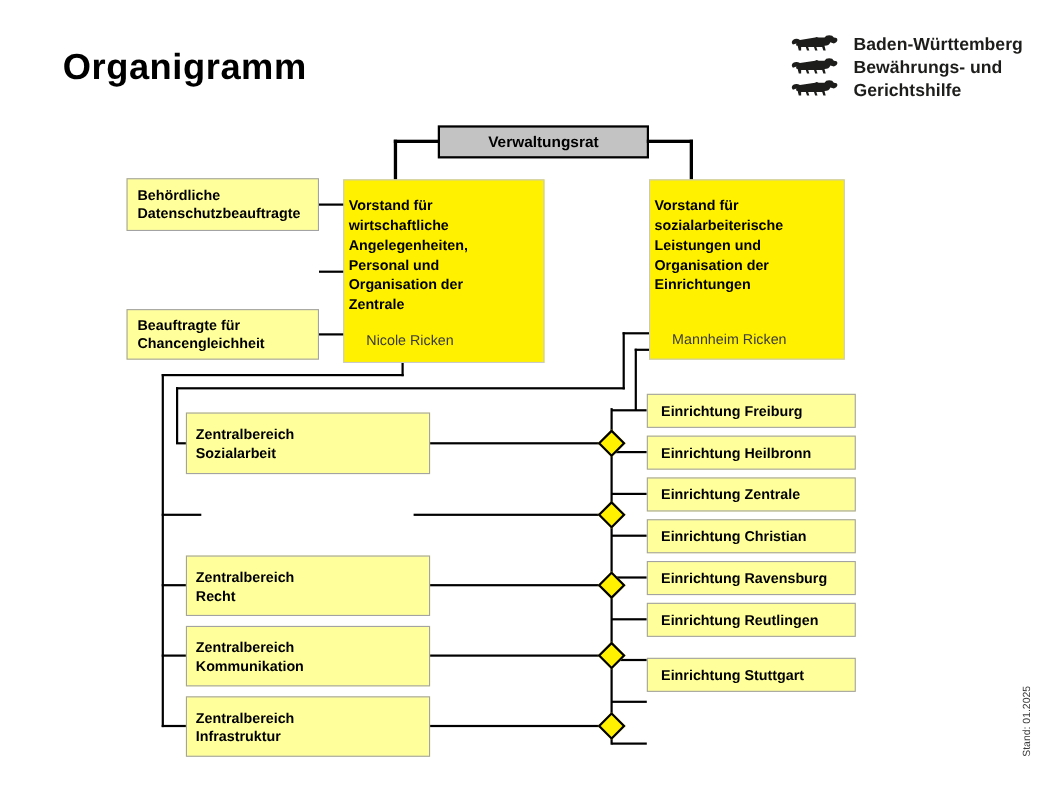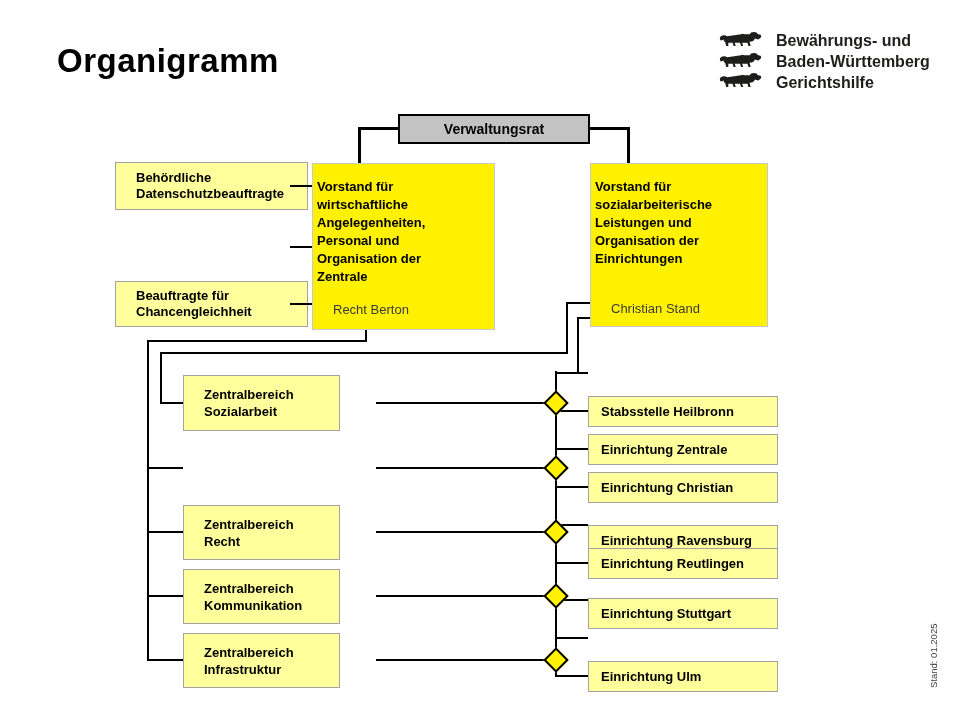--- a/index.html
+++ b/index.html
@@ -24,22 +24,22 @@
     border:1px solid #c9c9c9;box-sizing:border-box;
   }
   .exec-title{position:absolute;left:4px;top:14px;font-size:13px;font-weight:bold;line-height:18px;white-space:pre-line;}
   .exec-name{position:absolute;left:20px;font-size:13px;color:#3a3a3a;}
   .box-light{
     position:absolute;background:var(--light-yellow,#FFFF9C);
     border:1px solid #a3a3a3;box-sizing:border-box;
     display:flex;align-items:center;
     font-size:13px;font-weight:bold;line-height:16px;white-space:pre-line;
   }
-  .staff{left:115px;width:193px;padding-left:20px;}
-  .central{left:183px;width:157px;padding-left:20px;line-height:17px;}
+  .staff{left:115px;width:175px;padding-left:9px;}
+  .central{left:169px;width:222px;padding-left:8px;line-height:17px;}
   .facility{left:588px;width:190px;height:31px;padding-left:12px;white-space:nowrap;}
   .diamond{
     position:absolute;width:14px;height:14px;
     background:var(--bright-yellow,#FFF100);border:2px solid #000;box-sizing:content-box;
     transform:rotate(45deg);
   }
   .stand{
     position:absolute;left:928px;top:688px;width:90px;
     transform:rotate(-90deg);transform-origin:top left;
     font-size:9.5px;color:#3c3c3c;
@@ -63,47 +63,47 @@
   <svg class="logo-lion" style="top:31px">
       <use href="#lion"></use>
     </svg>
   <svg class="logo-lion" style="top:52px">
       <use href="#lion"></use>
     </svg>
   <svg class="logo-lion" style="top:72px">
       <use href="#lion"></use>
     </svg>
   <div class="logo-text">
+    <div>Baden-Württemberg</div>
     <div>Bewährungs- und</div>
-    <div>Baden-Württemberg</div>
     <div>Gerichtshilfe</div>
   </div>
 
   <div class="board-box">Verwaltungsrat</div>
   <div class="hline" style="left:358px;top:127px;width:42px;height:3px"></div>
   <div class="vline" style="left:358px;top:127px;width:3px;height:37px"></div>
   <div class="hline" style="left:588px;top:127px;width:42px;height:3px"></div>
   <div class="vline" style="left:627px;top:127px;width:3px;height:37px"></div>
 
   <div class="exec-box" style="left:312px;width:183px;height:167px">
     <div class="exec-title">Vorstand für
 wirtschaftliche
 Angelegenheiten,
 Personal und
 Organisation der
 Zentrale</div>
-    <div class="exec-name" style="bottom:12px">Recht Berton</div>
+    <div class="exec-name" style="bottom:12px">Nicole Ricken</div>
   </div>
   <div class="exec-box" style="left:590px;width:178px;height:164px">
     <div class="exec-title">Vorstand für
 sozialarbeiterische
 Leistungen und
 Organisation der
 Einrichtungen</div>
-    <div class="exec-name" style="bottom:10px">Christian Stand</div>
+    <div class="exec-name" style="bottom:10px">Mannheim Ricken</div>
   </div>
 
   <div class="box-light staff" style="top:162px;height:48px">Behördliche
 Datenschutzbeauftragte</div>
   <div class="box-light staff" style="top:281px;height:46px">Beauftragte für
 Chancengleichheit</div>
   <div class="hline" style="left:290px;top:185px;width:22px;height:2px"></div>
   <div class="hline" style="left:290px;top:246px;width:22px;height:2px"></div>
   <div class="hline" style="left:290px;top:303px;width:22px;height:2px"></div>
 
@@ -149,23 +149,23 @@
 
   <div class="box-light central" style="top:375px;height:56px">Zentralbereich
 Sozialarbeit</div>
   <div class="box-light central" style="top:505px;height:55px">Zentralbereich
 Recht</div>
   <div class="box-light central" style="top:569px;height:55px">Zentralbereich
 Kommunikation</div>
   <div class="box-light central" style="top:633px;height:55px">Zentralbereich
 Infrastruktur</div>
 
-  <div class="box-light facility" style="top:396px">Stabsstelle Heilbronn</div>
+  <div class="box-light facility" style="top:358px">Einrichtung Freiburg</div>
+  <div class="box-light facility" style="top:396px">Einrichtung Heilbronn</div>
   <div class="box-light facility" style="top:434px">Einrichtung Zentrale</div>
   <div class="box-light facility" style="top:472px">Einrichtung Christian</div>
-  <div class="box-light facility" style="top:525px">Einrichtung Ravensburg</div>
+  <div class="box-light facility" style="top:510px">Einrichtung Ravensburg</div>
   <div class="box-light facility" style="top:548px">Einrichtung Reutlingen</div>
   <div class="box-light facility" style="top:598px">Einrichtung Stuttgart</div>
-  <div class="box-light facility" style="top:661px">Einrichtung Ulm</div>
 
   <div class="stand">Stand: 01.2025</div>
 
 </div>
 
 </body></html>

